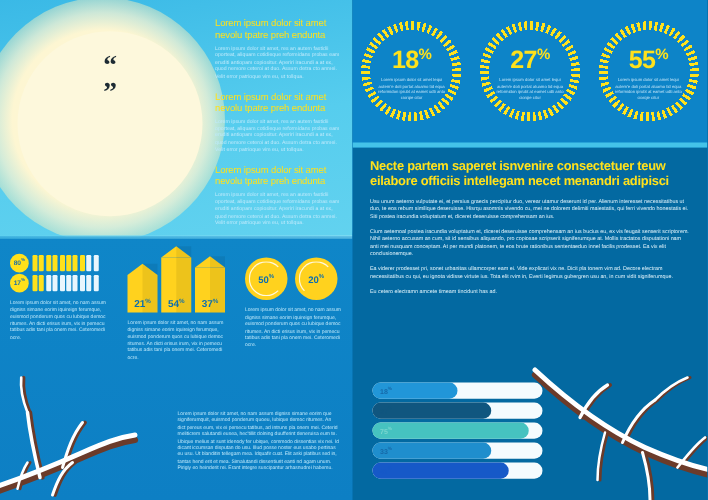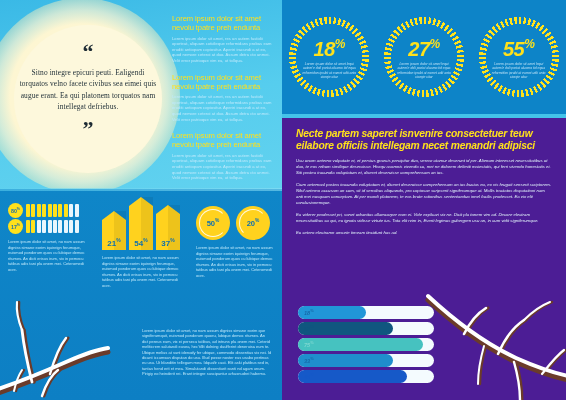--- a/index.html
+++ b/index.html
@@ -73,21 +73,21 @@
   .gauge-val sup { font-size:4.8px; }
 
   
   .left-bottom { position:absolute; left:0; top:296px; width:282px; height:104px; }
   .mb-head { position:absolute; left:142px; top:12px; width:130px; color:#ffe11b; font-size:7.1px;
     line-height:8.6px; font-weight:700; }
   .mb-body { position:absolute; left:142px; top:32px; width:130px; color:#bfe9fb; font-size:4.0px;
     line-height:5.4px; }
 
   
-  .page-right { position:relative; width:284px; height:400px; overflow:hidden; background:#4c1d95;font-style:italic; }
+  .page-right { position:relative; width:284px; height:400px; overflow:hidden; background:#0369a1; }
   .rp-top { position:absolute; left:0; top:0; width:284px; height:118px; background:#0d84c8; }
   .rp-top .edge { position:absolute; left:0; bottom:0; width:284px; height:4px; background:#44c3e9; }
   .donuts { position:absolute; left:0; top:16px; width:284px; display:flex; justify-content:space-around; }
   .donut { width:82px; height:82px; position:relative; display:flex; flex-direction:column;
     align-items:center; justify-content:center; }
   .donut .dash { position:absolute; inset:0; border-radius:50%;
     background:repeating-conic-gradient(#ffe11b 0deg 3.6deg, transparent 3.6deg 7.2deg);
     -webkit-mask:radial-gradient(circle, transparent 0 33px, #000 33px 40px, transparent 40px);
     mask:radial-gradient(circle, transparent 0 33px, #000 33px 40px, transparent 40px); }
   .donut-val { color:#ffe11b; font-size:20px; font-weight:700; line-height:20px; letter-spacing:-.5px; }
@@ -116,21 +116,20 @@
 <div class="spread">
 
   <div class="page-left">
 
     <div class="left-top">
       <div class="sun-glow"></div>
       <div class="sun-core"></div>
 
       <div class="quote-box">
         <span class="qmark">“</span>
-        <div class="quote-text">Sitno integre epicuri peuti. Ealigendi torquatos velno facete civibus sea eimei quis augue erant. Ea qui platonem torquatos nam intellegat defriebus.</div>
         <span class="qmark close">”</span>
       </div>
 
       <div class="left-col-text">
         <div class="lt-block">
           <div class="lt-head">Lorem ipsum dolor sit amet nevolu tpatre preh endunta</div>
           <div class="lt-body">Lorem ipsum dolor sit amet, res an autem fastidii oporteat, aliquam cotidieque reformidans probas eam eruditi antiopam copiositur. Aperiri iracundi a at ex, quod nemore ceteroi at duo. Assum detra cto anmei. Velit error patrioque vim eu, ut tollqua.</div>
         </div>
         <div class="lt-block">
           <div class="lt-head">Lorem ipsum dolor sit amet nevolu tpatre preh endunta</div>

